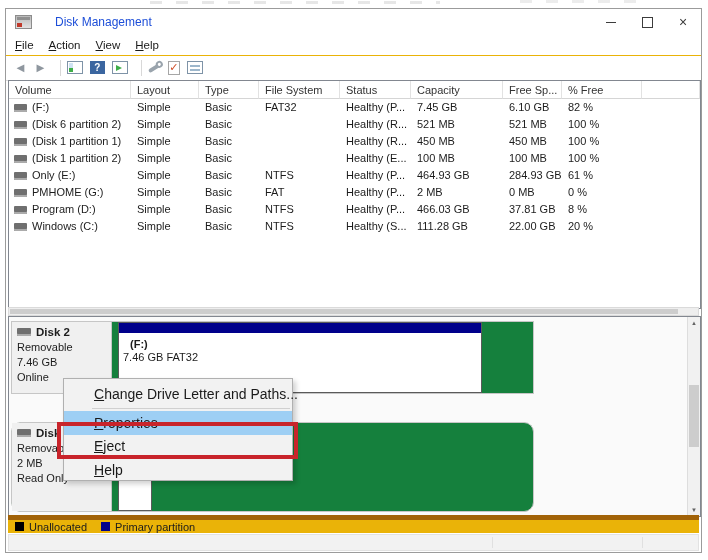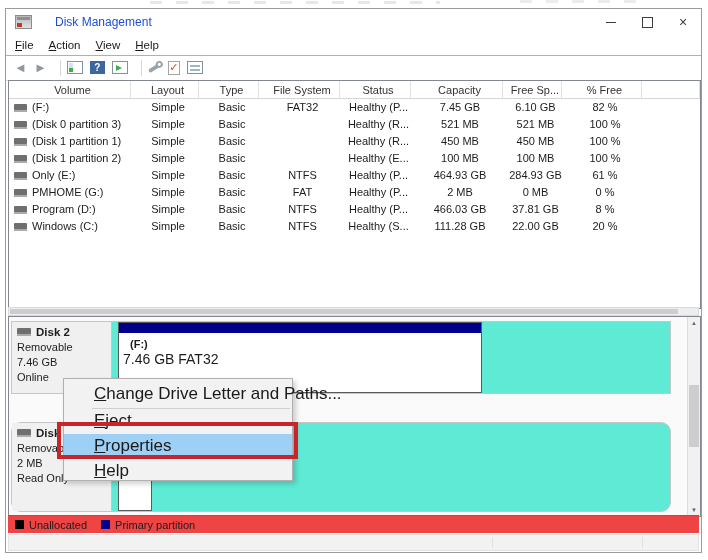--- a/index.html
+++ b/index.html
@@ -35,57 +35,57 @@
   .ico-frame{width:16px;height:13px;border:1px solid #7e93a7;background:#fff;position:relative;box-sizing:border-box;}
   .ico-frame.tree:before{content:'';position:absolute;left:1px;top:1px;bottom:1px;width:4px;background:#cfe3f3;}
   .ico-frame.tree:after{content:'';position:absolute;left:1px;bottom:1px;width:4px;height:4px;background:#3fae49;}
   .ico-frame.pane:after{content:'';position:absolute;left:3px;top:2.5px;width:0;height:0;border-left:6px solid #3fae49;border-top:3.5px solid transparent;border-bottom:3.5px solid transparent;}
   .ico-frame.list:before{content:'';position:absolute;left:2px;top:3px;right:2px;height:1.5px;background:#9db7cc;box-shadow:0 4px 0 #9db7cc;}
   .ico-help{width:15px;height:13px;background:#3b66a0;color:#fff;font-size:10px;font-weight:bold;display:flex;align-items:center;justify-content:center;}
   .ico-wrench{width:13px;height:4px;background:#9aa4ad;border-radius:2px;transform:rotate(-32deg);position:relative;}
   .ico-wrench:after{content:'';position:absolute;right:-3px;top:-2px;width:7px;height:7px;border:2px solid #9aa4ad;border-radius:50%;box-sizing:border-box;background:#fff;}
   .ico-check{width:12px;height:14px;border:1px solid #a6a6a6;background:#fff;color:#d04a22;font-size:11px;font-weight:bold;display:flex;align-items:center;justify-content:center;box-sizing:border-box;}
   
-  .pane-top{position:absolute;left:2px;top:71px;width:691px;height:227px;border:1px solid #828790;background:#fff;box-sizing:content-box;overflow:hidden;text-align:center;}
+  .pane-top{position:absolute;left:2px;top:71px;width:691px;height:227px;border:1px solid #828790;background:#fff;box-sizing:content-box;overflow:hidden;}
   .thead-row,.trow{display:grid;grid-template-columns:122px 68px 60px 81px 71px 92px 59px 80px 1fr;}
   .thead-row{height:18px;line-height:18px;}
   .hcell{font-size:11px;color:#333;padding-left:6px;border-right:1px solid #e2e2e2;border-bottom:1px solid #d5d5d5;white-space:nowrap;overflow:hidden;}
   .trow{height:17px;line-height:17px;}
   .cell{font-size:11px;color:#1c1c1c;padding-left:6px;white-space:nowrap;overflow:hidden;}
   .vol-cell{display:flex;align-items:center;padding-left:5px;gap:5px;}
   .vol-ico{width:13px;height:8px;background:#6f6f6f;border-radius:1px;box-shadow:inset 0 -2px 0 #ababab;flex:0 0 auto;}
   
   .hscroll{position:absolute;left:2px;top:298px;width:691px;height:9px;background:#eeeeee;border:1px solid #dadada;box-sizing:border-box;}
   .hscroll .thumb{position:absolute;left:1px;top:1px;height:5px;width:97%;background:#cdcdcd;}
   
   .pane-bottom{position:absolute;left:2px;top:307px;width:691px;height:199px;border:1px solid #828790;background:#fafafa;box-sizing:content-box;overflow:hidden;}
   .vscroll{position:absolute;right:0;top:0;width:13px;height:100%;background:#f1f1f1;border-left:1px solid #ddd;box-sizing:border-box;}
   .vs-arrow{position:absolute;left:0;width:100%;text-align:center;font-size:6px;color:#636363;}
   .vs-up{top:3px;}.vs-down{bottom:3px;}
   .vs-thumb{position:absolute;left:1px;width:10px;top:68px;height:62px;background:#cdcdcd;}
-  .disk-group{position:absolute;left:2px;width:660px;border:1px solid #c6c6c6;background:#5eead4;box-sizing:border-box;padding-left:47px;}
+  .disk-group{position:absolute;left:2px;width:523px;border:1px solid #c6c6c6;background:#15803d;box-sizing:border-box;padding-left:47px;}
   .disk-label{position:absolute;left:0;top:0;bottom:0;width:100px;background:#f0f0f0;border-right:1px solid #c6c6c6;padding:4px 0 0 5px;box-sizing:border-box;font-size:11px;color:#1c1c1c;}
   .disk-name-row{display:flex;align-items:center;gap:5px;font-weight:bold;font-size:11.5px;margin-bottom:2px;}
   .disk-ico{width:14px;height:8px;background:#6f6f6f;border-radius:1px;box-shadow:inset 0 -2px 0 #ababab;flex:0 0 auto;}
   .disk-line{line-height:15px;}
   .part-box{position:absolute;top:0;bottom:0;border:1px solid #5a5a5a;background:#fff;box-sizing:border-box;}
   .part-strip{height:10px;background:#00008B;border-bottom:2px solid #ffffff;}
   .part-name{font-size:11px;font-weight:bold;color:#1c1c1c;margin:3px 0 1px 11px;white-space:nowrap;}
-  .part-info{font-size:14px;color:#1c1c1c;margin-left:4px;white-space:nowrap;}
-  
-  .legendbar{position:absolute;left:2px;top:506px;width:691px;height:18px;background:#ef4444;border-top:1px solid #a16207;display:flex;align-items:center;padding-left:7px;box-sizing:border-box;font-size:11px;color:#1c1c1c;}
+  .part-info{font-size:11px;color:#1c1c1c;margin-left:4px;white-space:nowrap;}
+  
+  .legendbar{position:absolute;left:2px;top:506px;width:691px;height:18px;background:#eab308;border-top:5px solid #a16207;display:flex;align-items:center;padding-left:7px;box-sizing:border-box;font-size:11px;color:#1c1c1c;}
   .legend-item{display:flex;align-items:center;gap:5px;margin-right:14px;}
   .legend-sq{width:9px;height:9px;flex:0 0 auto;}
   .sq-black{background:#000000;}
   .sq-navy{background:#00008B;}
   .statusbar{position:absolute;left:2px;top:525px;width:691px;height:17px;background:#f2f2f2;border:1px solid #e2e2e2;box-sizing:border-box;}
   .sb-sep{position:absolute;top:2px;bottom:2px;width:1px;background:#e0e0e0;}
   
   .context-menu{position:absolute;left:63px;top:378px;width:230px;height:103px;background:#f2f2f2;border:1px solid #b0b0b0;box-shadow:3px 3px 5px rgba(0,0,0,.18);z-index:50;box-sizing:border-box;padding-top:2px;}
-  .cm-item{font-size:17px;color:#1a1a1a;padding-left:30px;display:flex;align-items:center;white-space:nowrap;}
+  .cm-item{font-size:14px;color:#1a1a1a;padding-left:30px;display:flex;align-items:center;white-space:nowrap;}
   .cm-i1{height:26px;}
   .cm-sep{height:1px;background:#d0d0d0;margin:1px 2px 1px 28px;}
   .cm-i2{height:22px;}
   .cm-i3{height:24px;margin-top:2px;background:#9ECFF4;}
   .cm-i4{height:24px;margin-top:1px;}
   
   .red-box{position:absolute;left:57px;top:422px;width:241px;height:37px;border:4px solid #C8242B;box-sizing:border-box;z-index:60;}
 </style>
 </head>
 <body>
@@ -170,21 +170,21 @@
       <div class="cell">FAT32</div>
       <div class="cell">Healthy (P...</div>
       <div class="cell">7.45 GB</div>
       <div class="cell">6.10 GB</div>
       <div class="cell">82 %</div>
       <div class="cell"></div>
     </div>
     <div class="trow">
       <div class="cell vol-cell">
           <span class="vol-ico"></span>
-          <span>(Disk 0 partition 3)</span>
+          <span>(Disk 6 partition 2)</span>
         </div>
       <div class="cell">Simple</div>
       <div class="cell">Basic</div>
       <div class="cell"></div>
       <div class="cell">Healthy (R...</div>
       <div class="cell">521 MB</div>
       <div class="cell">521 MB</div>
       <div class="cell">100 %</div>
       <div class="cell"></div>
     </div>
@@ -333,24 +333,24 @@
     <span class="sb-sep" style="left:633px;"></span>
   </div>
 
 </div>
 
 <div class="context-menu">
   <div class="cm-item cm-i1">
       <span><span class="ac">C</span><span>hange Drive Letter and Paths...</span></span>
     </div>
   <div class="cm-sep"></div>
+  <div class="cm-item cm-i3">
+      <span><span class="ac">P</span><span>roperties</span></span>
+    </div>
   <div class="cm-item cm-i2">
       <span><span class="ac">E</span><span>ject</span></span>
     </div>
-  <div class="cm-item cm-i3">
-      <span><span class="ac">P</span><span>roperties</span></span>
-    </div>
   <div class="cm-item cm-i4">
       <span><span class="ac">H</span><span>elp</span></span>
     </div>
 </div>
 
 <div class="red-box"></div>
 
 </body></html>

